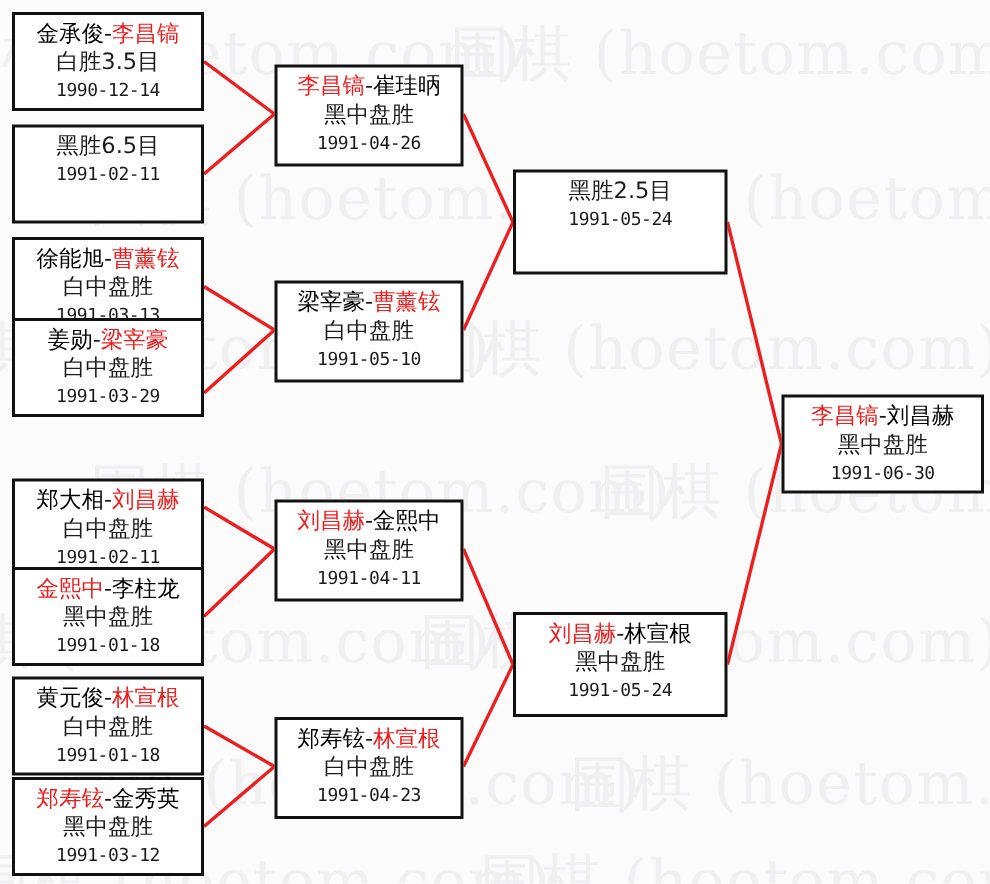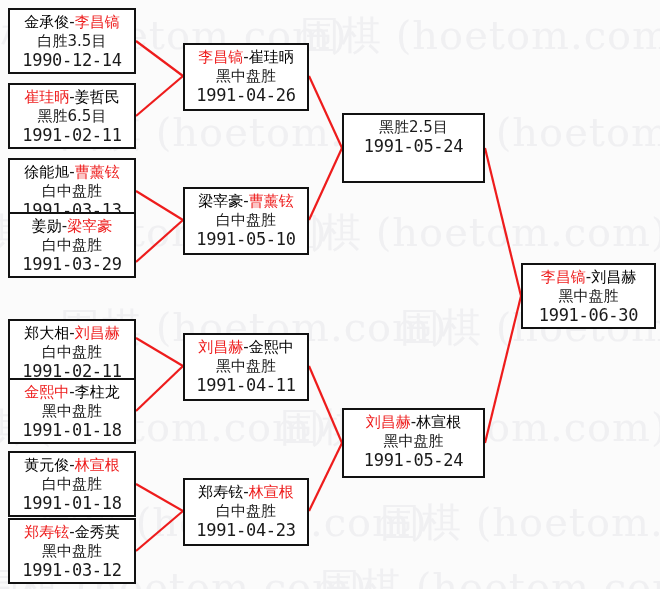--- a/index.html
+++ b/index.html
@@ -68,21 +68,21 @@
   .players .sep { color: #1a1a1a; }
   .result {
     white-space: nowrap;
     font-family: "DejaVu Sans", "Liberation Sans", sans-serif;
     font-size: 15px;
     color: #1a1a1a;
   }
   .date {
     white-space: nowrap;
     font-family: "DejaVu Sans Mono", "Liberation Mono", monospace;
-    font-size: 17px;
+    font-size: 12px;
     letter-spacing: -0.3px;
     color: #1a1a1a;
   }
   .r1 { width: 128px; height: 66px; left: 8px; }
   .r2 { width: 126px; height: 68px; left: 183px; }
   .r3 { width: 143px; height: 70px; left: 342px; }
   .r4 { width: 135px; height: 66px; left: 521px; }
 </style>
 </head>
 <body>
@@ -122,21 +122,20 @@
       <line x1="485" y1="148" x2="521" y2="296" stroke="#ee1c1c" stroke-width="2.2"></line>
       <line x1="485" y1="443" x2="521" y2="296" stroke="#ee1c1c" stroke-width="2.2"></line>
     </svg>
 
   <div class="match r1" style="top: 8px; border-color: rgb(17, 17, 17);">
       <div class="players"><span class="l">金承俊</span><span class="sep">-</span><span class="w">李昌镐</span></div>
       <div class="result">白胜3.5目</div>
       <div class="date">1990-12-14</div>
     </div>
   <div class="match r1" style="top: 83px; border-color: rgb(17, 17, 17);">
-      <div class="players"><span class="w">崔珪昞</span><span class="sep">-</span><span class="l">姜哲民</span></div>
       <div class="result">黑胜6.5目</div>
       <div class="date">1991-02-11</div>
     </div>
   <div class="match r1" style="top: 158px; border-color: rgb(17, 17, 17);">
       <div class="players"><span class="l">徐能旭</span><span class="sep">-</span><span class="w">曹薰铉</span></div>
       <div class="result">白中盘胜</div>
       <div class="date">1991-03-13</div>
     </div>
   <div class="match r1" style="top: 212px; border-color: rgb(17, 17, 17);">
       <div class="players"><span class="l">姜勋</span><span class="sep">-</span><span class="w">梁宰豪</span></div>

